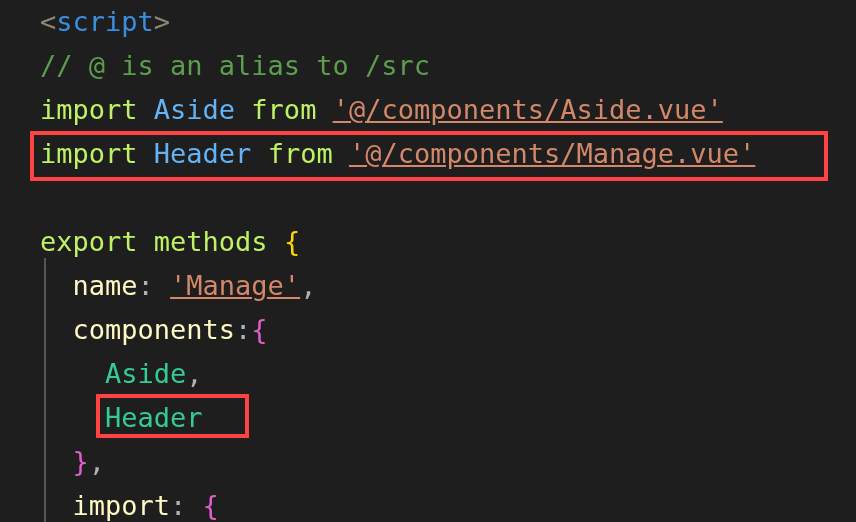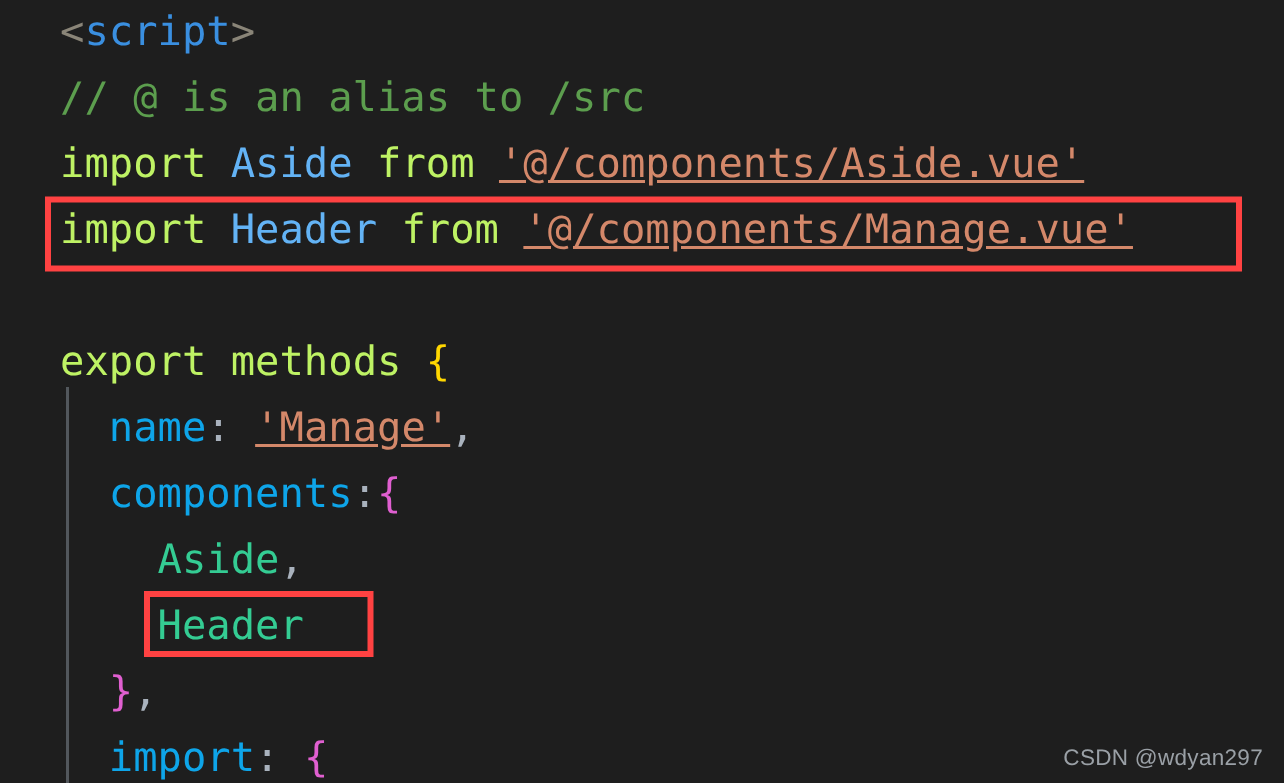--- a/index.html
+++ b/index.html
@@ -37,21 +37,21 @@
   .ln-pad {
     padding-left: 40px;
   }
   
   .t-keyword   { color: #bef264; }
   .t-class     { color: #63b3f5; }
   .t-string    { color: #d4886a; text-decoration: underline; }
   .t-comment   { color: #5c9e4e; text-align: center; }
   .t-tagpunc   { color: #8a8578; }
   .t-tagname   { color: #3a8fe0; }
-  .t-prop      { color: #0ea5e9; }
+  .t-prop      { color: #fef9c3; }
   .t-punct     { color: #a9b2bd; }
   .t-component { color: #34cc93; }
   .t-brace-y   { color: #ffd700; }
   .t-brace-p   { color: #e05fd0; }
   .t-plain     { color: #d4d4d4; }
 
   
   .indent-guide {
     position: absolute;
     left: 44px;
@@ -125,15 +125,14 @@
 
     <div class="code-line ln-pad" style="top:440px;"><span class="t-plain">  </span><span class="t-brace-p">}</span><span class="t-punct">,</span></div>
 
     <div class="code-line ln-pad" style="top:484px;"><span class="t-plain">  </span><span class="t-prop">import</span><span class="t-punct">:</span><span class="t-plain"> </span><span class="t-brace-p">{</span></div>
 
   </div>
 
   <div class="annotation-box" id="box-import-header"></div>
   <div class="annotation-box" id="box-header-component"></div>
 
-  <div class="watermark">CSDN @wdyan297</div>
 
 </div>
 
 </body></html>

